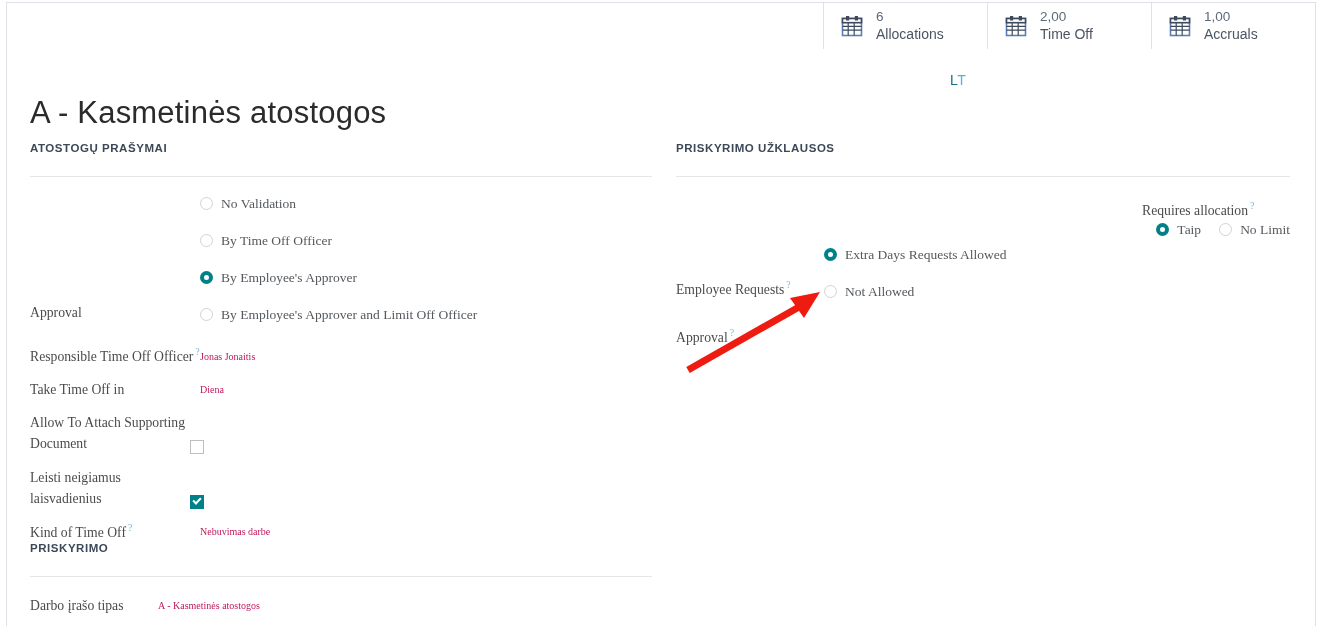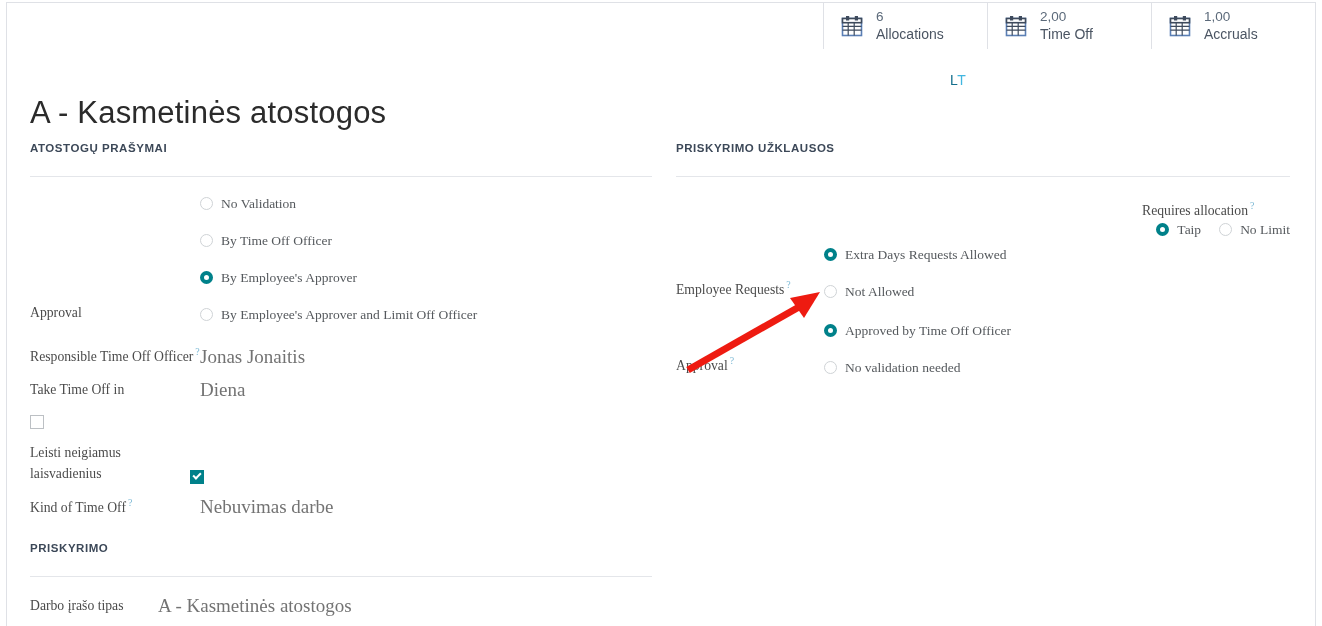--- a/index.html
+++ b/index.html
@@ -110,22 +110,22 @@
     font-size: 10px;
     vertical-align: super;
     margin-left: 2px;
     cursor: help;
   }
   .lbl-170 { width: 170px; }
   .lbl-148 { width: 148px; }
   .lbl-128 { width: 128px; }
 
   .field-value {
-    font-size: 19px;
-    color: #737373;
+    font-size: 10px;
+    color: #be185d;
     line-height: 21px;
   }
 
   .radio-group { display: flex; flex-direction: column; gap: 20px; }
   .radio-group.inline { flex-direction: row; gap: 18px; align-items: center; }
 
   .radio-opt { display: flex; align-items: center; gap: 8px; cursor: pointer; }
   .radio-dot {
     width: 13px; height: 13px;
     border-radius: 50%;
@@ -258,20 +258,21 @@
     <div class="field-label lbl-170"><span>Responsible Time Off Officer</span><span class="help">?</span></div>
     <div class="field-value">Jonas Jonaitis</div>
   </div>
 
   <div class="field" style="margin-bottom:12px;">
     <div class="field-label lbl-170">Take Time Off in</div>
     <div class="field-value">Diena</div>
   </div>
 
   <div class="field" style="margin-bottom:13px;">
+    <div class="field-label lbl-170" style="max-width:160px;">Allow To Attach Supporting Document</div>
     <span class="checkbox"></span>
   </div>
 
   <div class="field" style="margin-bottom:8px;">
     <div class="field-label lbl-170" style="max-width:160px;">Leisti neigiamus laisvadienius</div>
     <span class="checkbox checked"></span>
   </div>
 
   <div class="field">
     <div class="field-label lbl-170"><span>Kind of Time Off</span><span class="help">?</span></div>
@@ -313,29 +314,19 @@
       </label>
       <label class="radio-opt">
         <span class="radio-dot"></span>
         <span class="radio-label">Not Allowed</span>
       </label>
     </div>
   </div>
 
   <div class="field">
     <div class="field-label lbl-148"><span>Approval</span><span class="help">?</span></div>
-    <div class="radio-group">
-      <label class="radio-opt selected">
-        <span class="radio-dot"></span>
-        <span class="radio-label">Approved by Time Off Officer</span>
-      </label>
-      <label class="radio-opt">
-        <span class="radio-dot"></span>
-        <span class="radio-label">No validation needed</span>
-      </label>
-    </div>
   </div>
 </div>
 
 <svg class="annot-arrow" viewBox="0 0 160 96">
   <line x1="8" y1="88" x2="126" y2="21" stroke="#ee1b11" stroke-width="7" stroke-linecap="butt"></line>
   <polygon points="140,10 110,16 124,36" fill="#ee1b11"></polygon>
 </svg>
 
 </body></html>

